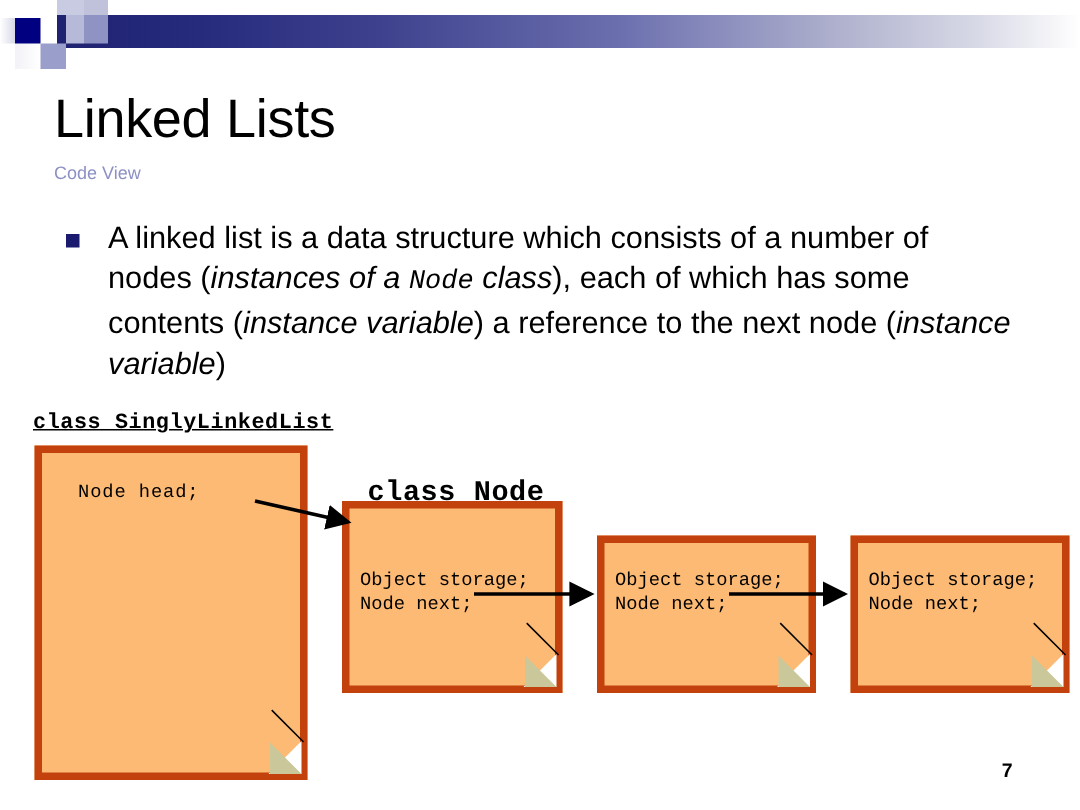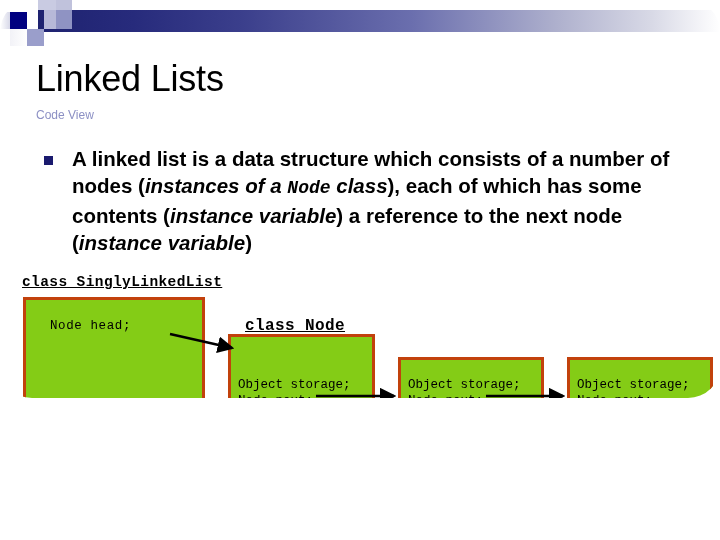--- a/index.html
+++ b/index.html
@@ -6,24 +6,23 @@
     margin: 0;
     padding: 0;
     background: #ffffff;
   }
   body {
     font-family: "Liberation Sans", sans-serif;
   }
   #slide {
     position: relative;
     width: 720px;
-    height: 398px;
+    height: 540px;
     background: #ffffff;
     overflow: hidden;
-    border-radius: 32px;
   }
 
   
   .deco-bar {
     position: absolute;
     left: 38px;
     top: 10px;
     width: 682px;
     height: 22px;
     background: linear-gradient(to right,
@@ -67,21 +66,20 @@
     color: #8c90c4;
     white-space: nowrap;
   }
 
   
   .bullet-row {
     position: absolute;
     left: 36px;
     top: 145px;
     width: 640px;
-    font-weight: bold;
   }
   .bullet-marker {
     position: absolute;
     left: 8px;
     top: 11px;
     width: 9px;
     height: 9px;
     background: #1a1a6e;
   }
   .bullet-text {
@@ -100,27 +98,27 @@
   
   .code-caption {
     position: absolute;
     font-family: "Liberation Mono", "DejaVu Sans Mono", monospace;
     font-weight: bold;
     color: #000000;
     white-space: nowrap;
     text-decoration: underline;
   }
   .cap-list { left: 22px;  top: 274px; font-size: 14.5px; letter-spacing: 0.4px; }
-  .cap-node { left: 245px; top: 317px; font-size: 16px; letter-spacing: 0.4px; }
+  .cap-node { left: 245px; top: 317px; font-size: 19px; letter-spacing: 0.4px; }
 
   
   .note {
     position: absolute;
-    background: #84cc16;
-    border: 3px solid #c2410c;
+    background: #fdba74;
+    border: 5px solid #c2410c;
     box-sizing: border-box;
   }
   .note .fold-shadow {
     position: absolute;
     right: -1px;
     bottom: -1px;
     width: 0;
     height: 0;
     border-left: 22px solid transparent;
     border-bottom: 22px solid #ffffff;

